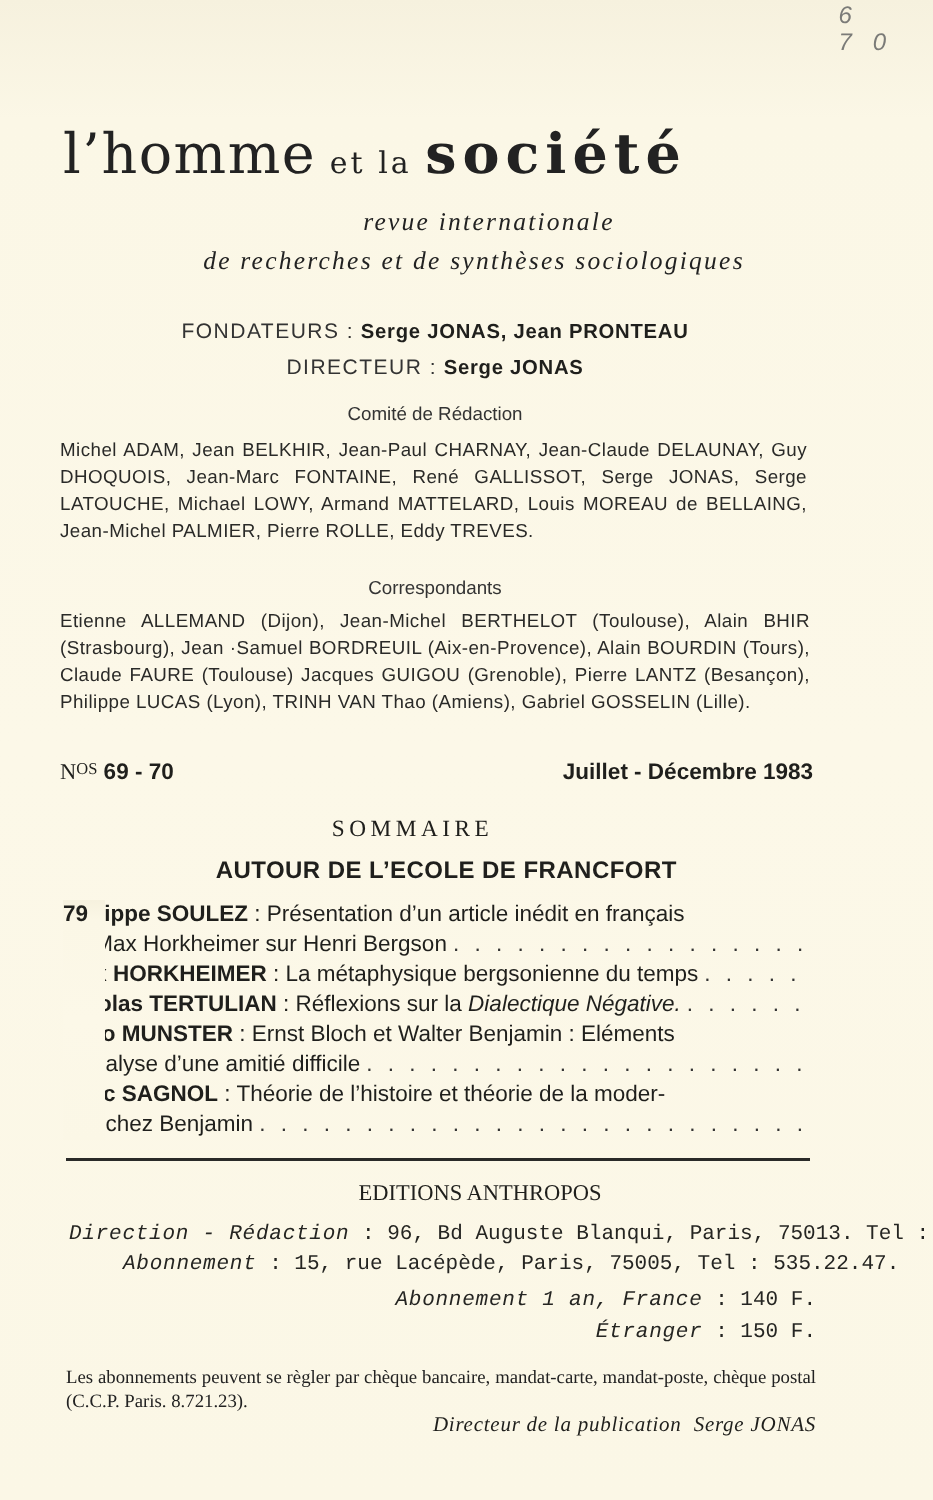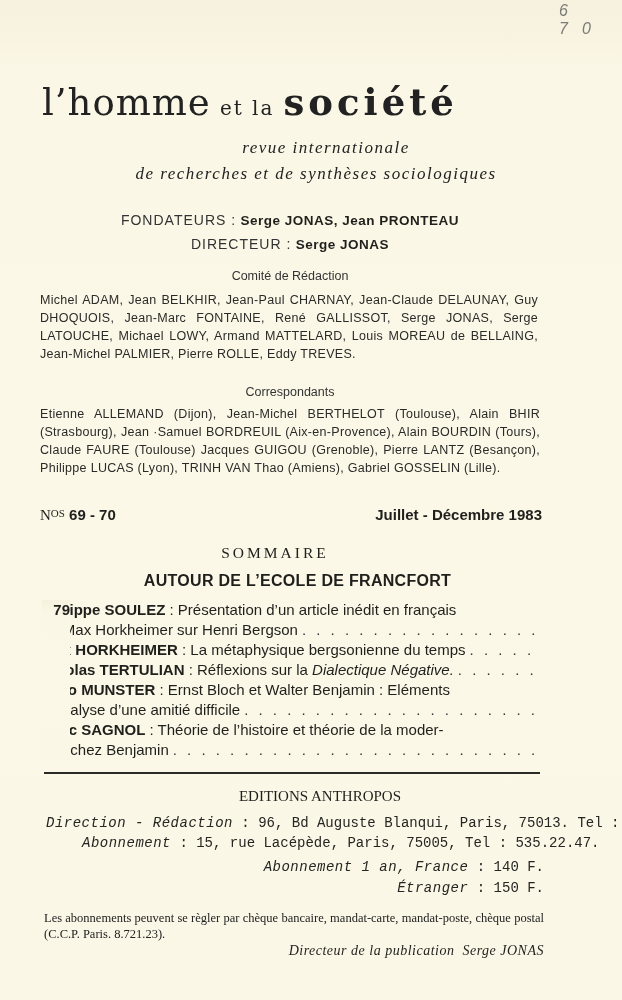--- a/index.html
+++ b/index.html
@@ -62,21 +62,21 @@
       padding-left: 20px; box-sizing: border-box;
     }
     .toc { position: absolute; top: 600px; left: 42px; width: 504px; font-size: 15px; }
     .toc-entry { line-height: 20px; }
     .toc-line { display: flex; align-items: baseline; white-space: nowrap; }
     .toc-line .txt { flex: 0 0 auto; }
     .toc-line .leader {
       flex: 1 1 auto; overflow: hidden; margin: 0 6px 0 4px;
       letter-spacing: 3px; color: #333;
     }
-    .toc-line .page { flex: 0 0 auto; font-weight: bold; width: 28px; text-align: right; }
+    .toc-line .page { flex: 0 0 auto; font-weight: bold; width: 28px; }
     .toc .author { font-weight: bold; }
     .toc em { font-style: italic; }
     .rule {
       position: absolute; top: 772px; left: 44px; width: 496px; height: 2px;
       background: #2a2a28;
     }
     .publisher {
       position: absolute; top: 788px; left: 0; width: 622px; text-align: center;
       font-family: "Liberation Serif", serif; font-size: 15px; padding-left: 18px; box-sizing: border-box;
     }

